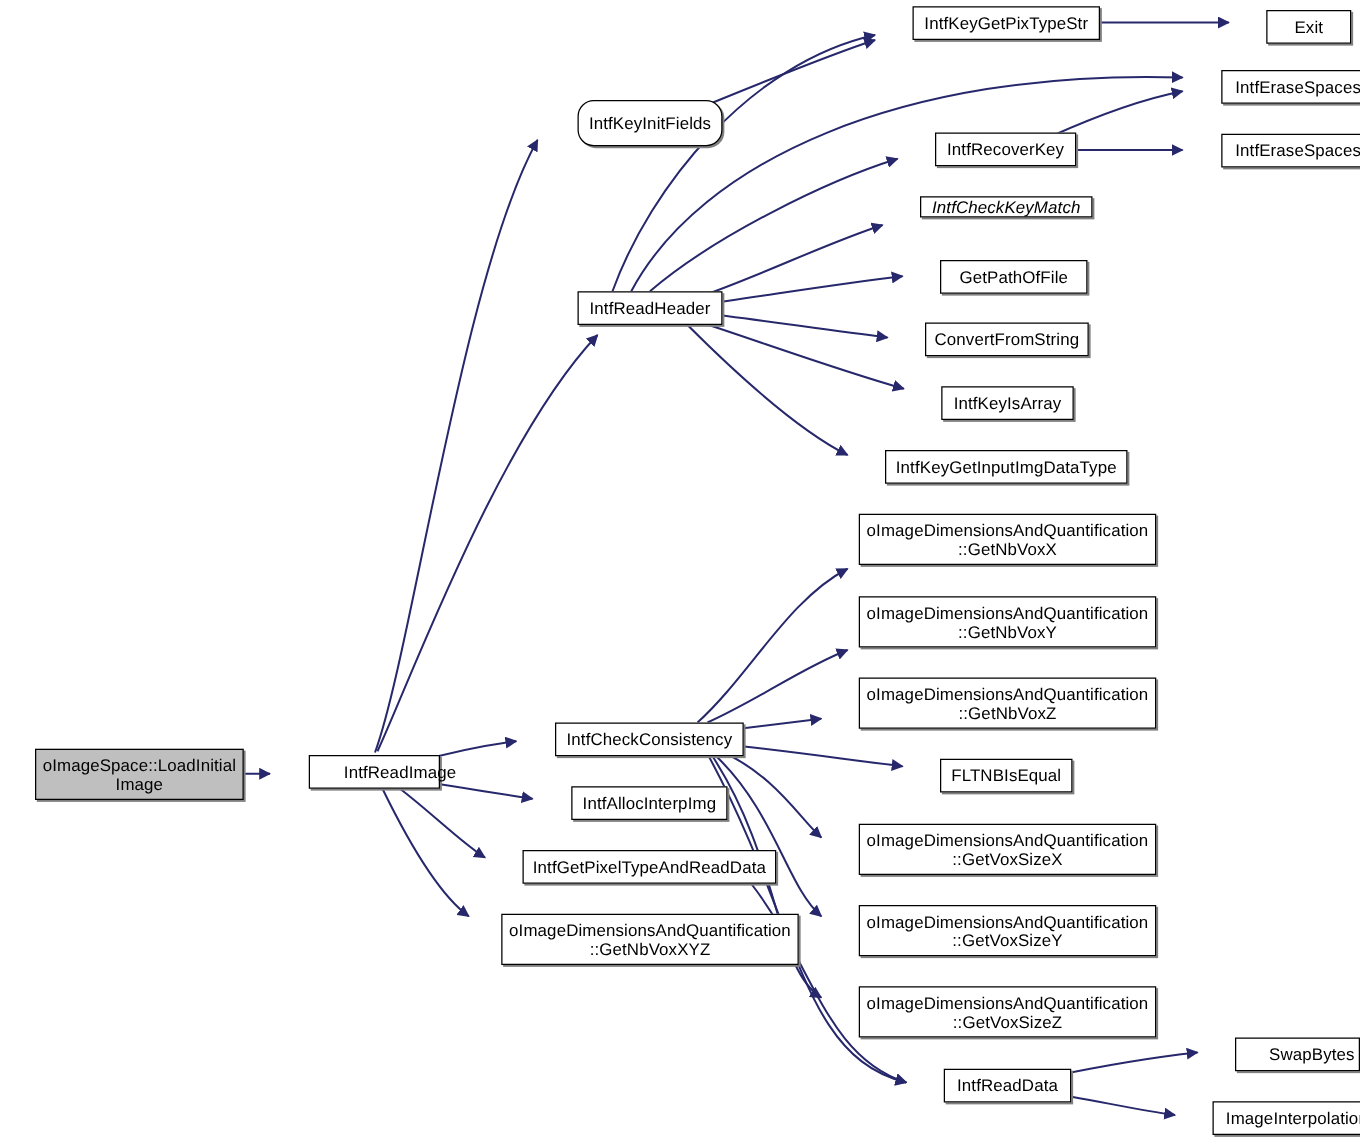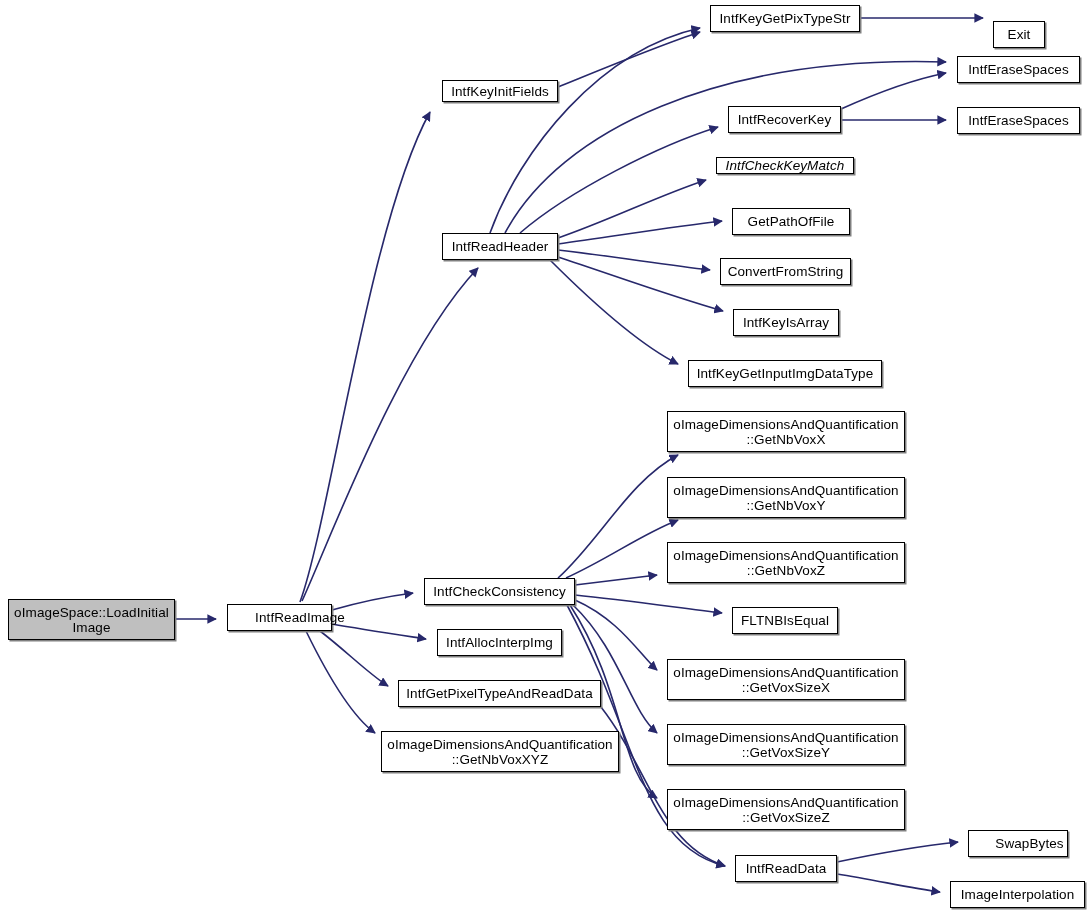--- a/index.html
+++ b/index.html
@@ -32,20 +32,21 @@
     line-height: 15px;
     display: flex;
     align-items: center;
     justify-content: center;
     text-align: center;
     letter-spacing: 0.1px;
     box-shadow: 1.5px 1.5px 0 0 #808080;
     white-space: pre-line;
     padding: 0 3px;
     z-index: 2;
+    margin-left: 20px;
   }
   .node.root {
     background: #bfbfbf;
   }
 </style>
 </head>
 <body>
 
 <div id="canvas">
   <svg id="edges" viewBox="0 0 1088 913">
@@ -84,24 +85,24 @@
         <path d="M567,605 C640,740 640,845 725,866" marker-end="url(#arrow)"></path>
         <path d="M601,707 C650,770 660,845 725,866" marker-end="url(#arrow)"></path>
         <path d="M837,862 C880,853 920,846 958,842" marker-end="url(#arrow)"></path>
         <path d="M837,874 C875,880 910,888 940,892" marker-end="url(#arrow)"></path>
       </g>
   </svg>
   <div id="node-layer">
       <div class="node root" style="left: 8px; top: 599px; width: 167px; height: 41px;">oImageSpace::LoadInitial
 Image</div>
       <div class="node" style="left: 227px; top: 604px; width: 105px; height: 27px; padding-left: 44px;">IntfReadImage</div>
-      <div class="node" style="left: 442px; top: 80px; width: 116px; height: 22px;">IntfKeyInitFields</div>
+      <div class="node" style="left: 442px; top: 80px; width: 116px; height: 37px; border-radius: 13px;">IntfKeyInitFields</div>
       <div class="node" style="left: 442px; top: 233px; width: 116px; height: 27px;">IntfReadHeader</div>
       <div class="node" style="left: 710px; top: 5px; width: 150px; height: 27px;">IntfKeyGetPixTypeStr</div>
-      <div class="node" style="left: 993px; top: 21px; width: 52px; height: 27px; text-align: right;">Exit</div>
+      <div class="node" style="left: 993px; top: 8px; width: 68px; height: 27px; text-align: right;">Exit</div>
       <div class="node" style="left: 957px; top: 56px; width: 123px; height: 27px;">IntfEraseSpaces</div>
       <div class="node" style="left: 728px; top: 106px; width: 113px; height: 27px;">IntfRecoverKey</div>
       <div class="node" style="left: 957px; top: 107px; width: 123px; height: 27px;">IntfEraseSpaces</div>
       <div class="node" style="left: 716px; top: 157px; width: 138px; height: 17px; font-style: italic;">IntfCheckKeyMatch</div>
       <div class="node" style="left: 732px; top: 208px; width: 118px; height: 27px;">GetPathOfFile</div>
       <div class="node" style="left: 720px; top: 258px; width: 131px; height: 27px;">ConvertFromString</div>
       <div class="node" style="left: 733px; top: 309px; width: 106px; height: 27px;">IntfKeyIsArray</div>
       <div class="node" style="left: 688px; top: 360px; width: 194px; height: 27px;">IntfKeyGetInputImgDataType</div>
       <div class="node" style="left: 667px; top: 411px; width: 238px; height: 41px;">oImageDimensionsAndQuantification
 ::GetNbVoxX</div>

